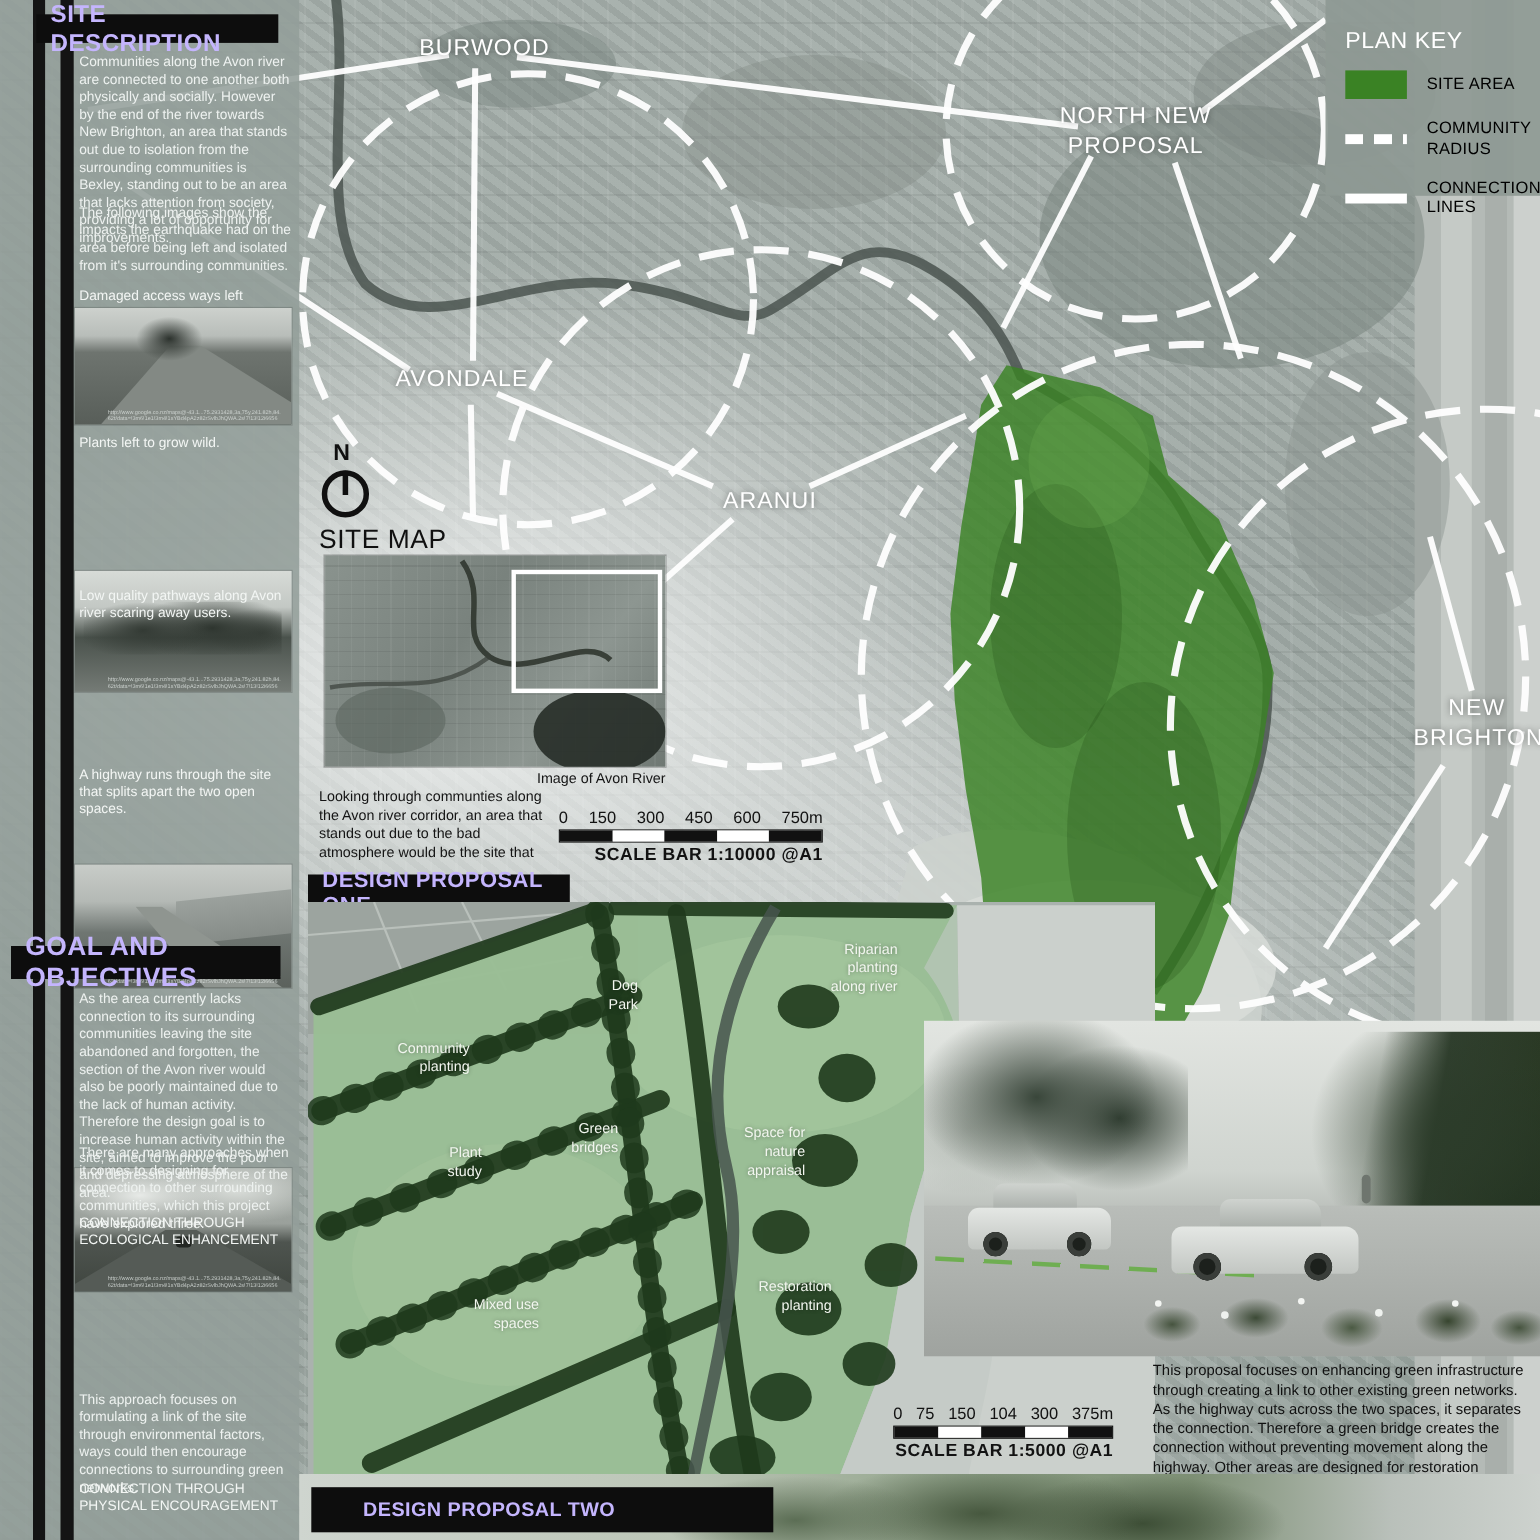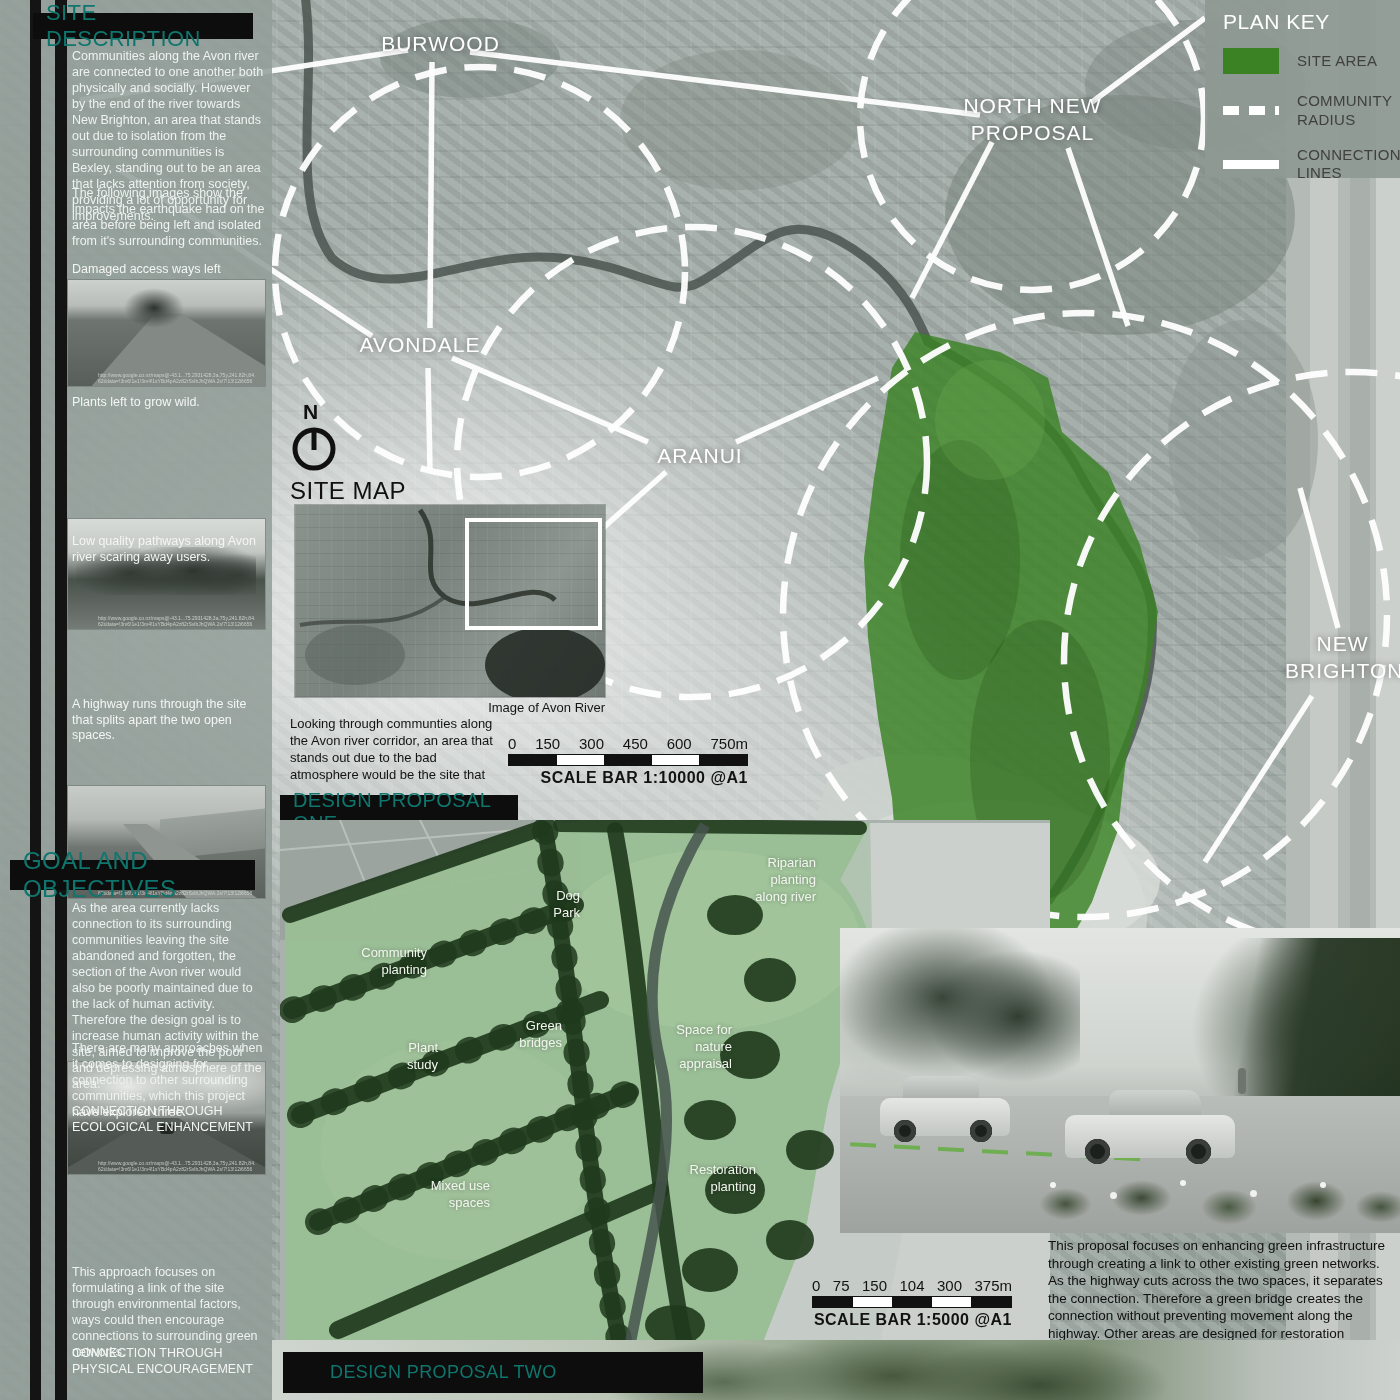--- a/index.html
+++ b/index.html
@@ -9,33 +9,33 @@
     background:
       radial-gradient(900px 620px at 31% 44%, rgba(255,255,255,.88), rgba(255,255,255,0) 62%),
       radial-gradient(760px 520px at 63% 64%, rgba(255,255,255,.55), rgba(255,255,255,0) 66%),
       radial-gradient(650px 420px at 50% 93%, rgba(255,255,255,.5), rgba(255,255,255,0) 70%),
       repeating-linear-gradient(90deg, rgba(255,255,255,.06) 0 2px, rgba(0,0,0,0) 2px 23px),
       repeating-linear-gradient(0deg, rgba(0,0,0,.06) 0 2px, rgba(255,255,255,0) 2px 26px),
       repeating-linear-gradient(37deg, rgba(0,0,0,.05) 0 6px, rgba(255,255,255,.05) 6px 13px),
       linear-gradient(#a4aeaa,#99a49f);
   }
   .abs{position:absolute;}
-  .hdr{background:#0d0d0d;color:#0f766e;font-weight:normal;display:flex;align-items:center;padding-left:13px;letter-spacing:.4px;box-sizing:border-box;}
+  .hdr{background:#0d0d0d;color:#c4b5fd;font-weight:bold;display:flex;align-items:center;padding-left:13px;letter-spacing:.4px;box-sizing:border-box;}
   .body-txt{color:#eef2f0;font-size:12.5px;line-height:1.28;}
   .cap{color:#f3f6f4;font-size:12.5px;line-height:1.25;}
   .credit{font-size:5px;color:#d7dddA;line-height:1.2;word-break:break-all;opacity:.85;}
   .photo{position:relative;overflow:hidden;box-shadow:0 0 0 1px rgba(0,0,0,.15);}
   .maplabel{color:#fff;text-align:center;line-height:1.3;letter-spacing:1px;font-size:21px;text-shadow:0 0 6px rgba(0,0,0,.45);}
   .planlabel{color:#f2f6ef;font-size:13px;text-align:right;line-height:1.3;text-shadow:0 0 4px rgba(0,0,0,.35);}
   .tickrow{display:flex;justify-content:space-between;color:#121212;font-size:15px;}
   .sbar{display:flex;border:1px solid #111;height:12px;box-sizing:border-box;}
   .sbar div{flex:1;}
   .sbar .b{background:#111;} .sbar .w{background:#fff;}
   .sblabel{color:#121212;font-size:16px;font-weight:bold;text-align:right;letter-spacing:.5px;}
-  .keylabel{color:#404040;font-size:15px;line-height:1.25;letter-spacing:.3px;}
+  .keylabel{color:#000000;font-size:15px;line-height:1.25;letter-spacing:.3px;}
   .vbar{background:#141414;}
   .car{position:absolute;}
   .car .bodyp{position:absolute;left:0;right:0;bottom:6px;height:58%;background:linear-gradient(#e4e7e4,#c2c6c2);border-radius:10px 12px 6px 6px;}
   .car .cab{position:absolute;left:18%;right:24%;top:0;height:52%;background:linear-gradient(#cfd3cf,#9aa09b);border-radius:10px 14px 0 0;}
   .car .wh{position:absolute;bottom:0;width:22px;height:22px;border-radius:50%;background:#23272400;background:#242824;box-shadow:inset 0 0 0 5px #3a3e3a, inset 0 0 0 20px #1c201c;}
 </style>
 </head>
 <body>
 
 <div id="board">
@@ -87,21 +87,21 @@
       <line x1="1312" y1="696" x2="1205" y2="862"></line>
     </g>
   </svg>
 
   <div class="abs maplabel" style="left:358;left:358px;top:30px;width:165px;">BURWOOD</div>
   <div class="abs maplabel" style="left:940px;top:92px;width:185px;">NORTH NEW PROPOSAL</div>
   <div class="abs maplabel" style="left:335px;top:331px;width:170px;">AVONDALE</div>
   <div class="abs maplabel" style="left:625px;top:442px;width:150px;">ARANUI</div>
   <div class="abs maplabel" style="left:1285px;top:630px;width:115px;">NEW BRIGHTON</div>
 
-  <div class="abs" style="left:1205px;top:0;width:195px;height:178px;background:rgba(142,153,148,.92);padding:10px 0 0 18px;box-sizing:border-box;">
+  <div class="abs" style="left:1205px;top:0;width:195px;height:178px;background:rgba(142,153,148,.92);padding:26px 0 0 18px;box-sizing:border-box;">
     <div style="color:#fff;font-size:21px;letter-spacing:.5px;">PLAN KEY</div>
     <div style="display:flex;align-items:center;margin-top:14px;">
       <div style="width:56px;height:26px;background:#3a8224;"></div>
       <div class="keylabel" style="margin-left:18px;">SITE AREA</div>
     </div>
     <div style="display:flex;align-items:center;margin-top:18px;">
       <div style="width:56px;height:9px;background:repeating-linear-gradient(90deg,#fff 0 16px,rgba(0,0,0,0) 16px 26px);"></div>
       <div class="keylabel" style="margin-left:18px;width:95px;">COMMUNITY RADIUS</div>
     </div>
     <div style="display:flex;align-items:center;margin-top:16px;">

